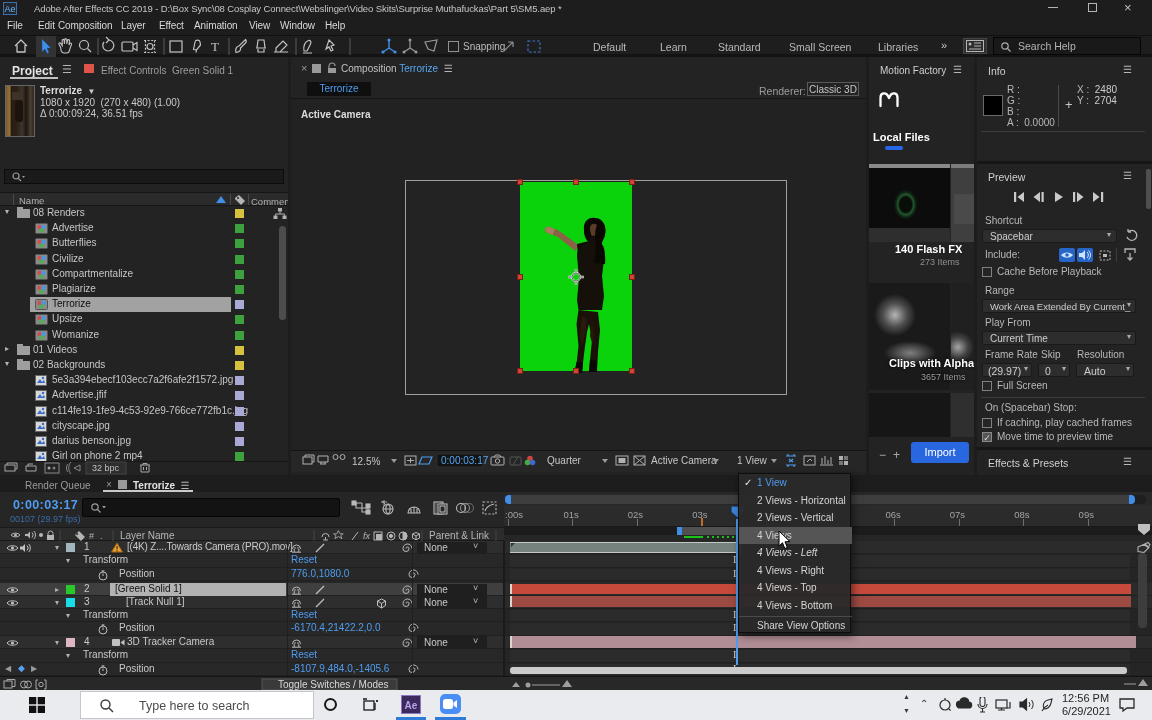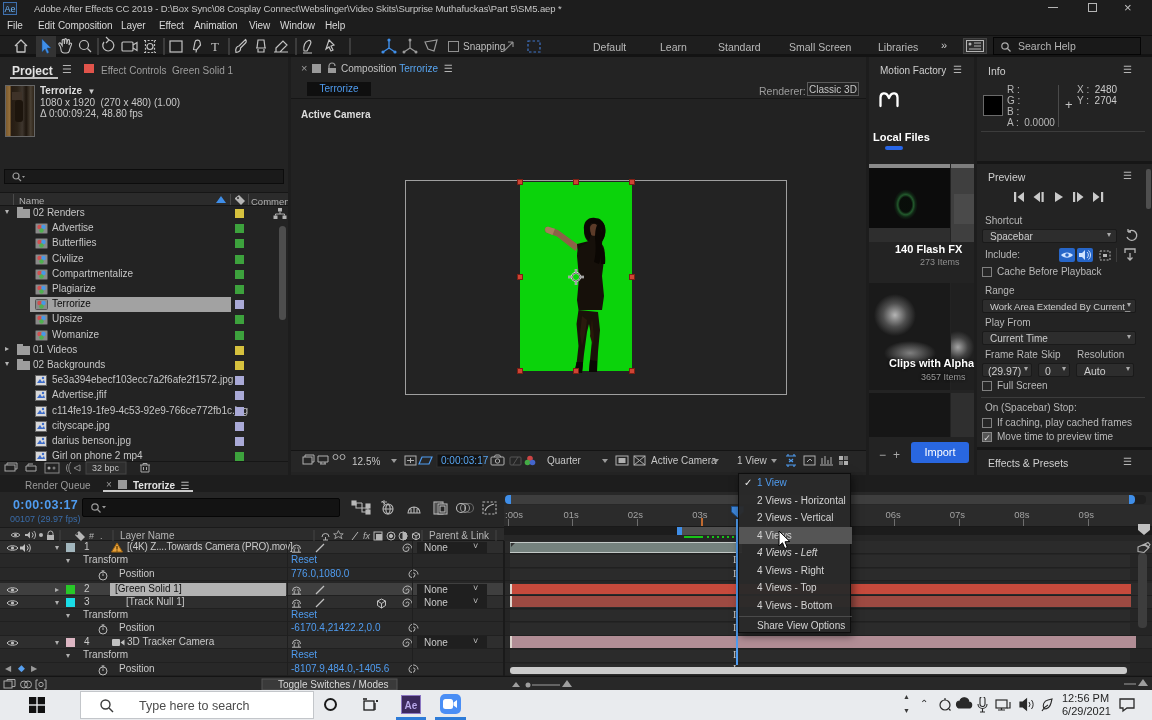--- a/index.html
+++ b/index.html
@@ -123,21 +123,21 @@
     <div class="t" style="left:10px;top:20px;width:48px;height:2px;background:#c0c0c0;"></div>
     <div class="t" style="left:62px;top:6px;color:#b5b5b5;font-size:11px;">☰</div>
     <div class="t" style="left:84px;top:7px;width:10px;height:9px;background:#e1544b;"></div>
     <div class="t" style="left:101px;top:8px;color:#9c9c9c;font-size:10px;">Effect Controls&nbsp; Green Solid 1</div>
     <div class="t" style="left:5px;top:28px;width:30px;height:52px;background:linear-gradient(90deg,#7c5a2e 0%,#96713c 14%,#261c13 19%,#2c2318 40%,#3e362e 58%,#1e160e 72%,#494034 88%,#2f2519 100%);border:1px solid #666;">
       <div class="t" style="left:9px;top:14px;width:8px;height:22px;background:#1c140c;border-radius:3px;"></div>
       <div class="t" style="left:6px;top:6px;width:10px;height:8px;background:#3e3228;"></div>
     </div>
     <div class="t" style="left:40px;top:28px;color:#dedede;font-size:10px;font-weight:bold;">Terrorize&nbsp; <span style="font-size:8px;color:#c9c9c9;">▼</span></div>
     <div class="t" style="left:40px;top:40px;color:#c9c9c9;font-size:10px;">1080 x 1920&nbsp; (270 x 480) (1.00)</div>
-    <div class="t" style="left:40px;top:51px;color:#c9c9c9;font-size:10px;">Δ 0:00:09:24, 48.80 fps</div>
+    <div class="t" style="left:40px;top:51px;color:#c9c9c9;font-size:10px;">Δ 0:00:09:24, 36.51 fps</div>
     <div class="t" style="left:4px;top:112px;width:280px;height:15px;background:#1a1a1a;border:1px solid #0c0c0c;">
       <svg width="14" height="12" style="position:absolute;left:6px;top:1px;">
           <circle cx="5" cy="5" r="3" fill="none" stroke="#9a9a9a" stroke-width="1.2"></circle>
           <path d="M7.3 7.3 L10 10" stroke="#9a9a9a" stroke-width="1.2"></path>
           <path d="M11 5 l3 0 l-1.5 2 z" fill="#9a9a9a"></path>
         </svg>
     </div>
     <div class="t" style="left:0px;top:135px;width:288px;height:14px;background:#2b2b2b;border-top:1px solid #161616;border-bottom:1px solid #161616;">
       <div class="t" style="left:13px;top:1px;width:1px;height:11px;background:#4a4a4a;"></div>
       <div class="t" style="left:19px;top:2px;color:#b0b0b0;font-size:9.5px;">Name</div>
@@ -148,21 +148,21 @@
           <circle cx="4" cy="4" r="1" fill="#2b2b2b"></circle>
         </svg>
       <div class="t" style="left:248px;top:1px;width:1px;height:11px;background:#4a4a4a;"></div>
       <div class="t" style="left:251px;top:2.5px;color:#b0b0b0;font-size:9.5px;">Comment</div>
     </div>
     <div id="plist" class="t" style="left:0;top:149px;width:288px;height:256px;font-size:10px;color:#c6c6c6;">
         <div style="position:absolute;left:0;top:0.0px;width:288px;height:15px;">
           <span style="position:absolute;left:5px;top:1px;color:#b5b5b5;font-size:8px;">▾</span>
           <span style="position:absolute;left:17px;top:3px;width:13px;height:9px;background:#9e9e9e;"></span>
           <span style="position:absolute;left:17px;top:1px;width:6px;height:3px;background:#9e9e9e;"></span>
-          <span style="position:absolute;left:33px;top:1px;">02 Renders</span>
+          <span style="position:absolute;left:33px;top:1px;">08 Renders</span>
           <span style="position:absolute;left:235px;top:3px;width:9px;height:9px;background:#d6c13e;"></span>
           <svg style="position:absolute;left:273px;top:2px;" width="14" height="12">
             <rect x="5" y="0" width="4" height="3.5" fill="#b0b0b0"></rect>
             <rect x="0.5" y="7.5" width="4" height="3.5" fill="#b0b0b0"></rect>
             <rect x="9.5" y="7.5" width="4" height="3.5" fill="#b0b0b0"></rect>
             <path d="M7 3.5 V6 M2.5 7.5 V6 H11.5 V7.5" stroke="#b0b0b0" fill="none"></path>
           </svg>
         </div>
         <div style="position:absolute;left:0;top:15.2px;width:288px;height:15px;">
           <svg style="position:absolute;left:35px;top:2px;" width="13" height="11">

